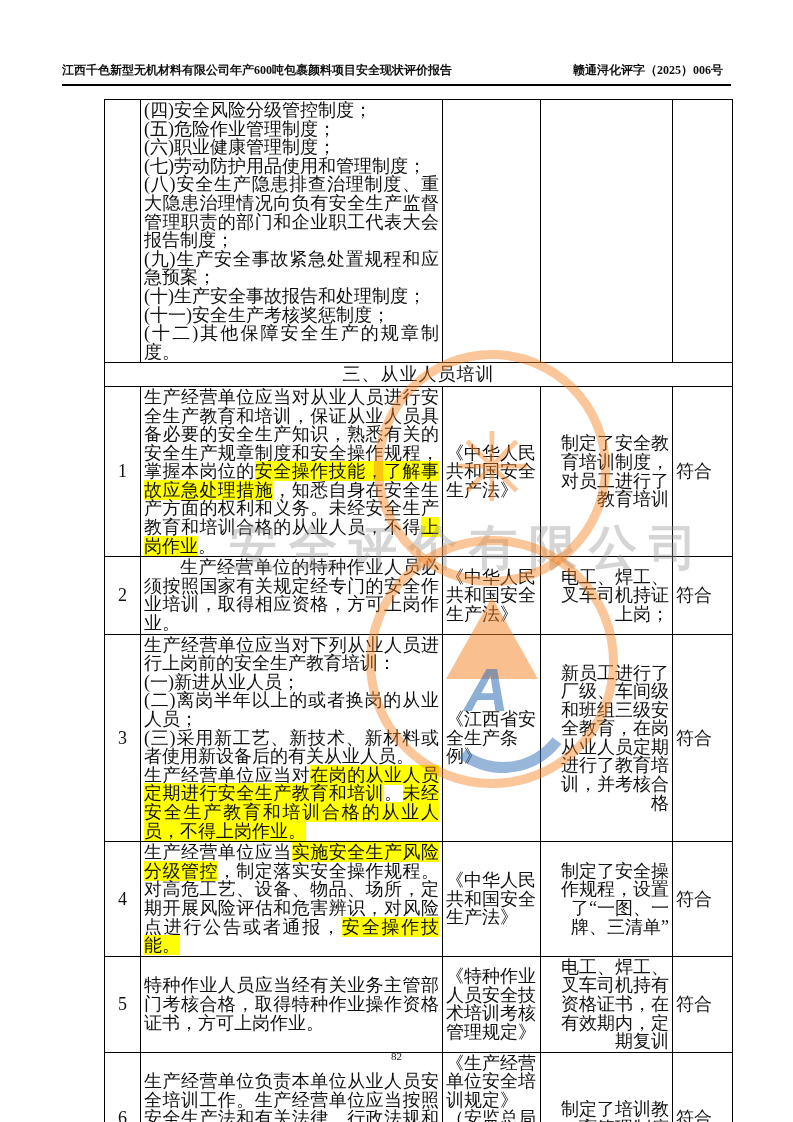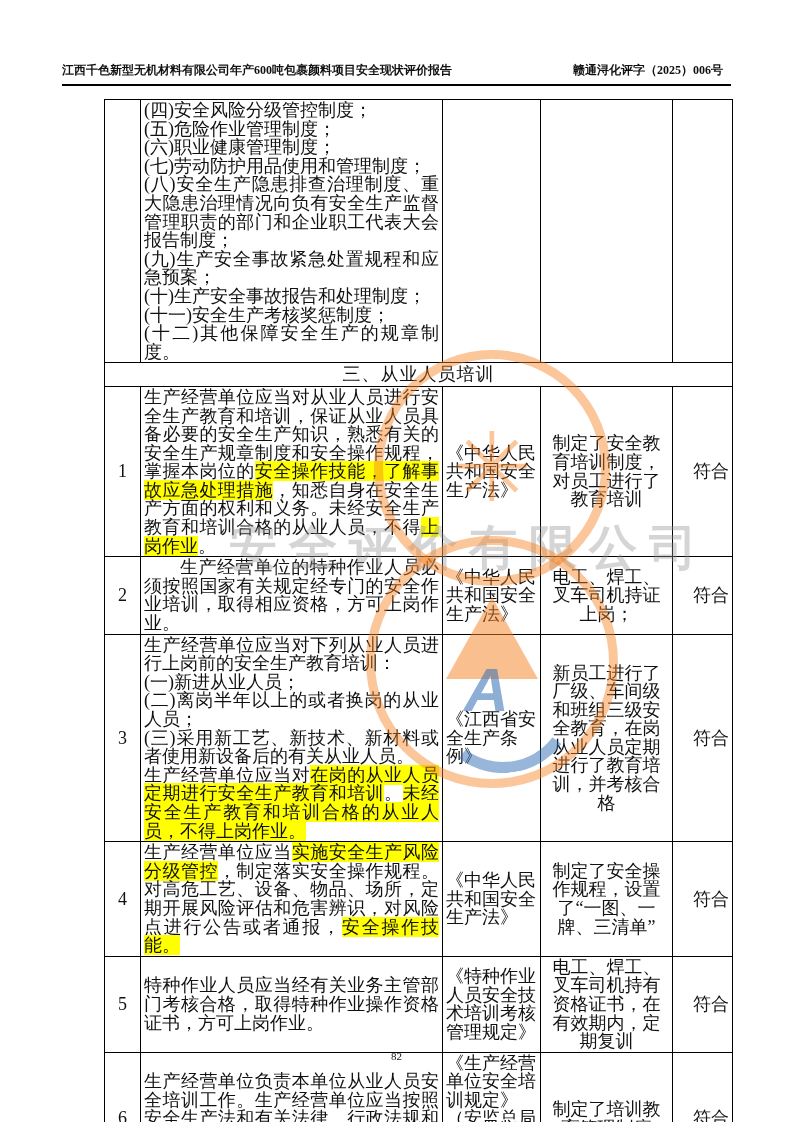--- a/index.html
+++ b/index.html
@@ -25,22 +25,22 @@
     font-size:18px; line-height:18.6px;
   }
   table.eval td{
     border:1px solid #000; padding:1px 3px; vertical-align:middle;
     word-break:break-all;
   }
   td.no{ text-align:center; }
   td.content{ text-align:justify; }
   td.content.indent{ text-indent:2em; }
   td.basis{ text-align:left; }
-  td.result{ text-align:center; }
-  td.ok{ text-align:right; }
+  td.result{ text-align:right; }
+  td.ok{ text-align:left; }
   tr.section td{ text-align:center; padding:2px 3px; letter-spacing:1px; }
   mark{ background:#ffff00; color:inherit; padding:0; }
   
   .page-number{
     position:absolute; left:0; right:0; bottom:60px;
     text-align:center; font-size:11px;
   }
   
   .wm{ position:absolute; pointer-events:none; }
   .wm-text{

